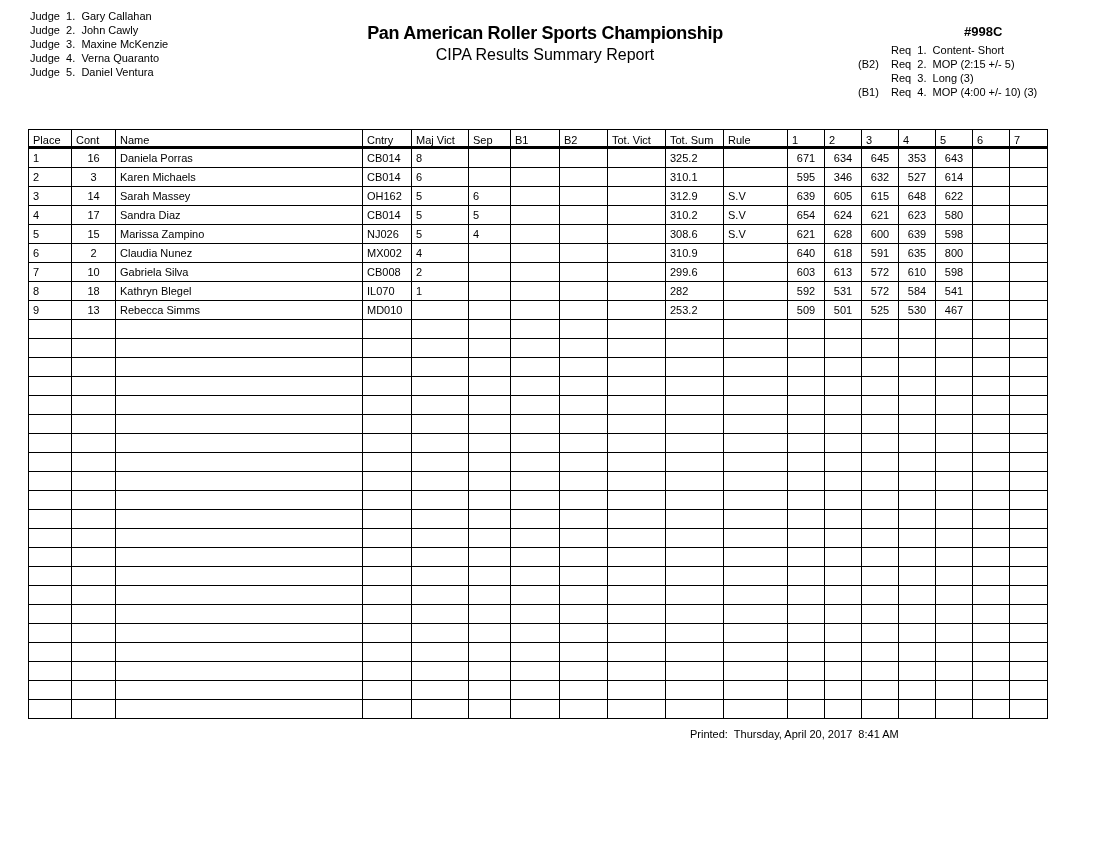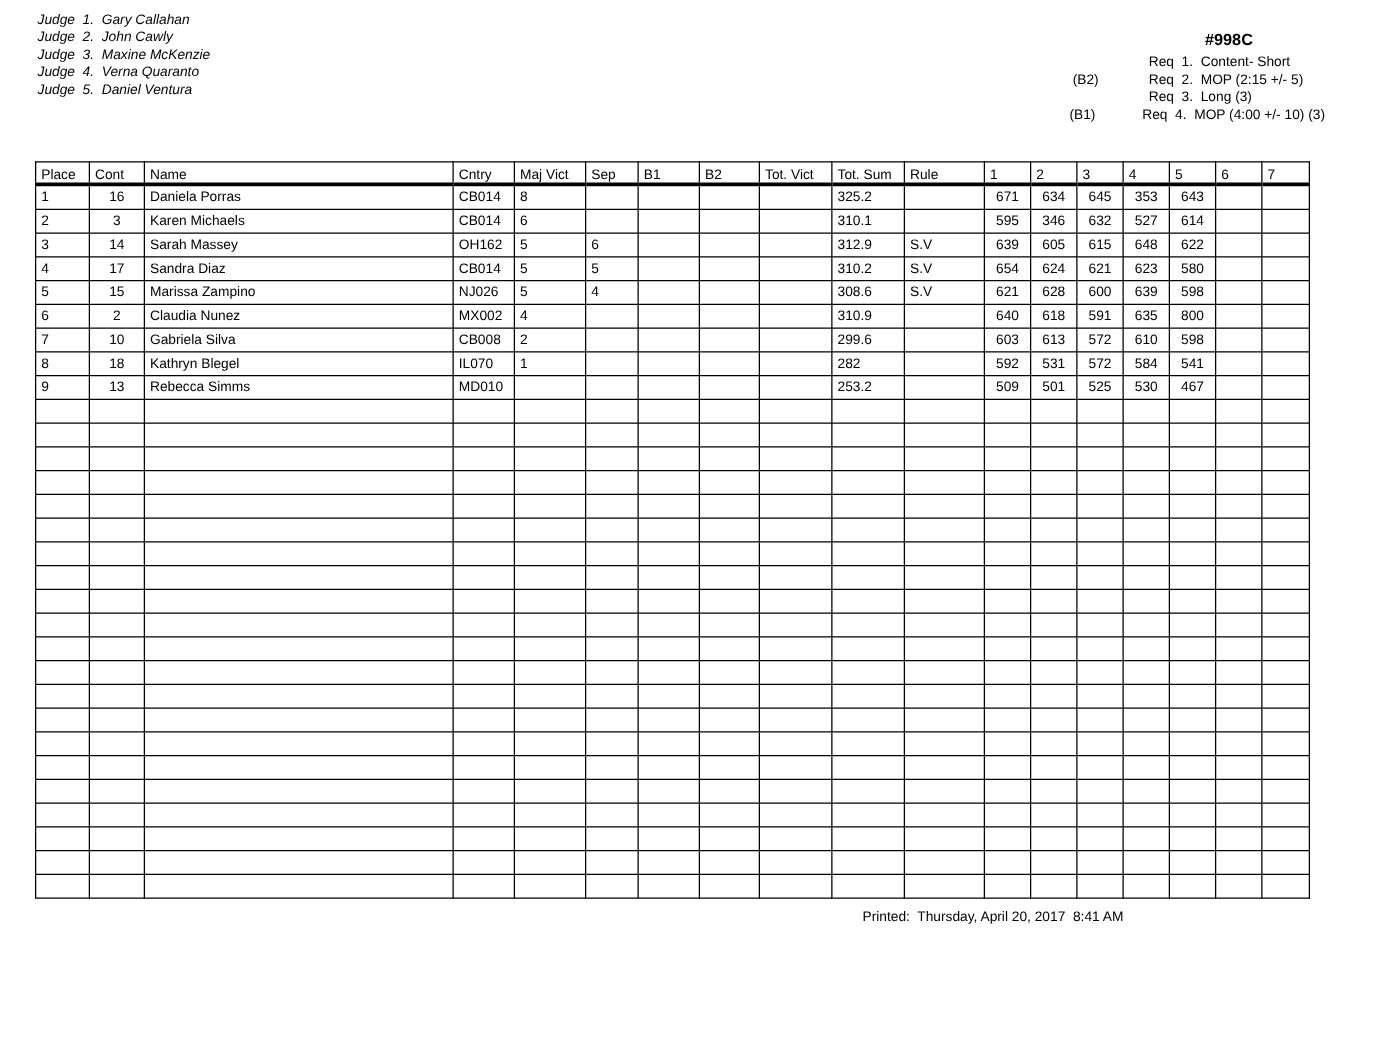--- a/index.html
+++ b/index.html
@@ -4,38 +4,38 @@
   <style>
     html, body { margin: 0; padding: 0; background: #ffffff; }
     body {
       width: 1100px; height: 850px; position: relative; overflow: hidden;
       font-family: "Liberation Sans", sans-serif; color: #000;
     }
     .judges {
       position: absolute; left: 30px; top: 9px;
       font-size: 11px; line-height: 14px;
     }
-    .judges .j { white-space: pre; font-style: italic; }
+    .judges .j { white-space: pre; }
     .center-head {
       position: absolute; left: 340px; top: 22px; width: 410px;
       text-align: center;
     }
     .title1 { font-size: 18px; font-weight: bold; line-height: 22px; letter-spacing: -0.3px; }
     .title2 { font-size: 15px; line-height: 18px; margin-top: 1px; }
     .title3 { font-size: 19px; font-weight: bold; line-height: 24px; letter-spacing: 0.6px; margin-top: 2px; }
     .title4 { font-size: 16px; line-height: 20px; margin-top: 1px; }
     .right-head { position: absolute; left: 850px; top: 24px; width: 220px; }
     .event-no { position: absolute; left: 114px; top: 0; font-size: 13px; font-weight: bold; }
     .reqs {
       position: absolute; left: 0; top: 19px; width: 210px;
       font-size: 11px; line-height: 14px;
     }
     .req { display: flex; }
     .req .pre { width: 37px; text-align: center; padding-right: 4px; }
-    .req .txt { white-space: pre; margin-left: 28px; }
+    .req .txt { white-space: pre; }
 
     table.results {
       position: absolute; left: 28px; top: 129px;
       border-collapse: collapse; table-layout: fixed;
       font-size: 11px;
     }
     table.results th, table.results td {
       border: 1px solid #000; height: 18px; padding: 0 4px;
       white-space: nowrap; overflow: hidden;
     }
@@ -57,20 +57,22 @@
 
 <div class="judges">
   <div class="j"><span>Judge  1.</span>  <span>Gary Callahan</span></div>
   <div class="j"><span>Judge  2.</span>  <span>John Cawly</span></div>
   <div class="j"><span>Judge  3.</span>  <span>Maxine McKenzie</span></div>
   <div class="j"><span>Judge  4.</span>  <span>Verna Quaranto</span></div>
   <div class="j"><span>Judge  5.</span>  <span>Daniel Ventura</span></div>
 </div>
 
 <div class="center-head">
+  <div class="title1">Pan American Roller Sports Championship</div>
+  <div class="title4">CIPA Results Summary Report</div>
 </div>
 
 <div class="right-head">
   <div class="event-no">#998C</div>
   <div class="reqs">
     <div class="req">
         <span class="pre"></span>
         <span class="txt">Req  1.  Content- Short</span>
       </div>
     <div class="req">

